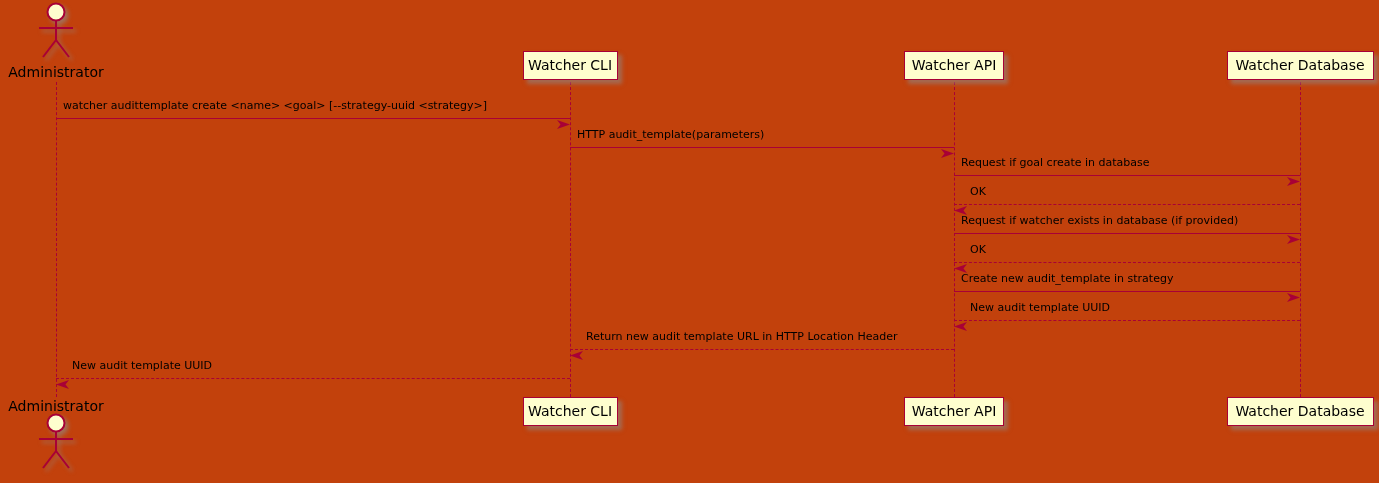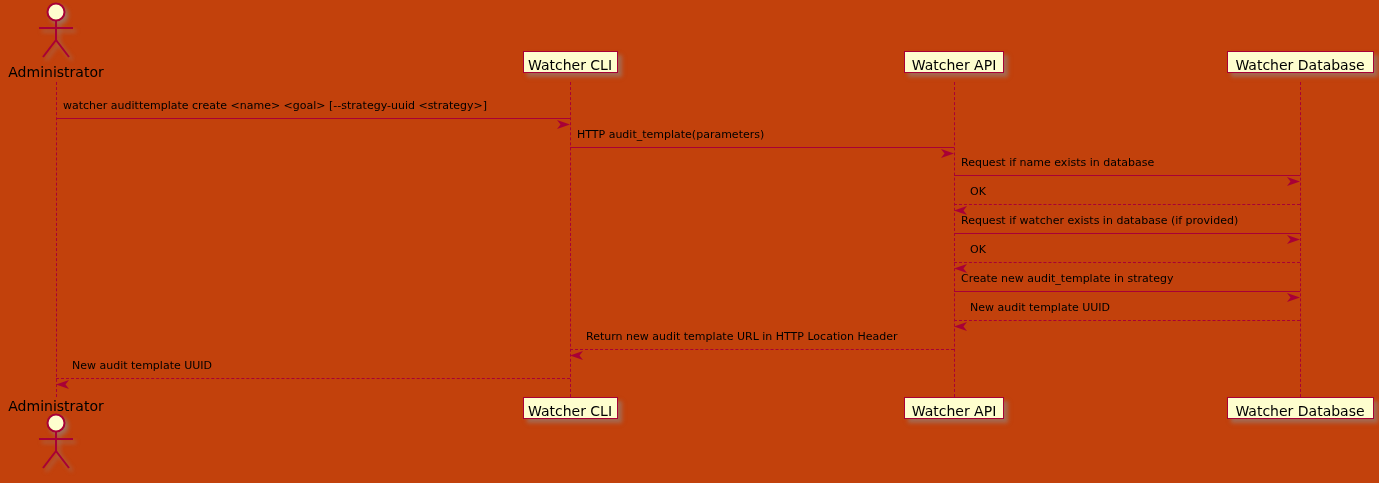--- a/index.html
+++ b/index.html
@@ -6,21 +6,21 @@
   #stage{
     position:relative;
     width:1379px;height:483px;
     background:#c2410c;
     font-family:"DejaVu Sans","Liberation Sans",sans-serif;
     overflow:hidden;
   }
   .participant-box{
     position:absolute;
     box-sizing:border-box;
-    height:22px;
+    height:29px;
     background:#FEFECE;
     border:1.5px solid #A80036;
     box-shadow:4px 4px 4px rgba(140,140,140,0.55);
     color:#000;
     font-size:14px;
     line-height:26px;
     text-align:center;
     white-space:nowrap;
   }
   .actor-label{
@@ -86,21 +86,21 @@
     <div class="msg-label" style="left: 63px; top: 99px;">watcher audittemplate create &lt;name&gt; &lt;goal&gt; [--strategy-uuid &lt;strategy&gt;]</div>
     <div class="msg-line solid" style="left: 56px; top: 118px; width: 514px;"></div>
     <div class="arrowhead" style="left: 557px; top: 114px; width: 13px; height: 9px;"><svg width="13" height="9" viewBox="0 0 13 9">
         <path d="M0,0 L13,4.5 L0,9 L3.5,4.5 Z" fill="#A80036"></path>
       </svg></div>
     <div class="msg-label" style="left: 577px; top: 128px;">HTTP audit_template(parameters)</div>
     <div class="msg-line solid" style="left: 570px; top: 147px; width: 384px;"></div>
     <div class="arrowhead" style="left: 941px; top: 143px; width: 13px; height: 9px;"><svg width="13" height="9" viewBox="0 0 13 9">
         <path d="M0,0 L13,4.5 L0,9 L3.5,4.5 Z" fill="#A80036"></path>
       </svg></div>
-    <div class="msg-label" style="left: 961px; top: 156px;">Request if name exists in database</div>
+    <div class="msg-label" style="left: 961px; top: 156px;">Request if goal create in database</div>
     <div class="msg-line solid" style="left: 954px; top: 175px; width: 346px;"></div>
     <div class="arrowhead" style="left: 1287px; top: 171px; width: 13px; height: 9px;"><svg width="13" height="9" viewBox="0 0 13 9">
         <path d="M0,0 L13,4.5 L0,9 L3.5,4.5 Z" fill="#A80036"></path>
       </svg></div>
     <div class="msg-label" style="left: 970px; top: 185px;">OK</div>
     <div class="msg-line dashed" style="left: 954px; top: 204px; width: 346px;"></div>
     <div class="arrowhead" style="left: 954px; top: 200px; width: 13px; height: 9px;"><svg width="13" height="9" viewBox="0 0 13 9">
         <path d="M13,0 L0,4.5 L13,9 L9.5,4.5 Z" fill="#A80036"></path>
       </svg></div>
     <div class="msg-label" style="left: 961px; top: 214px;">Request if watcher exists in database (if provided)</div>

